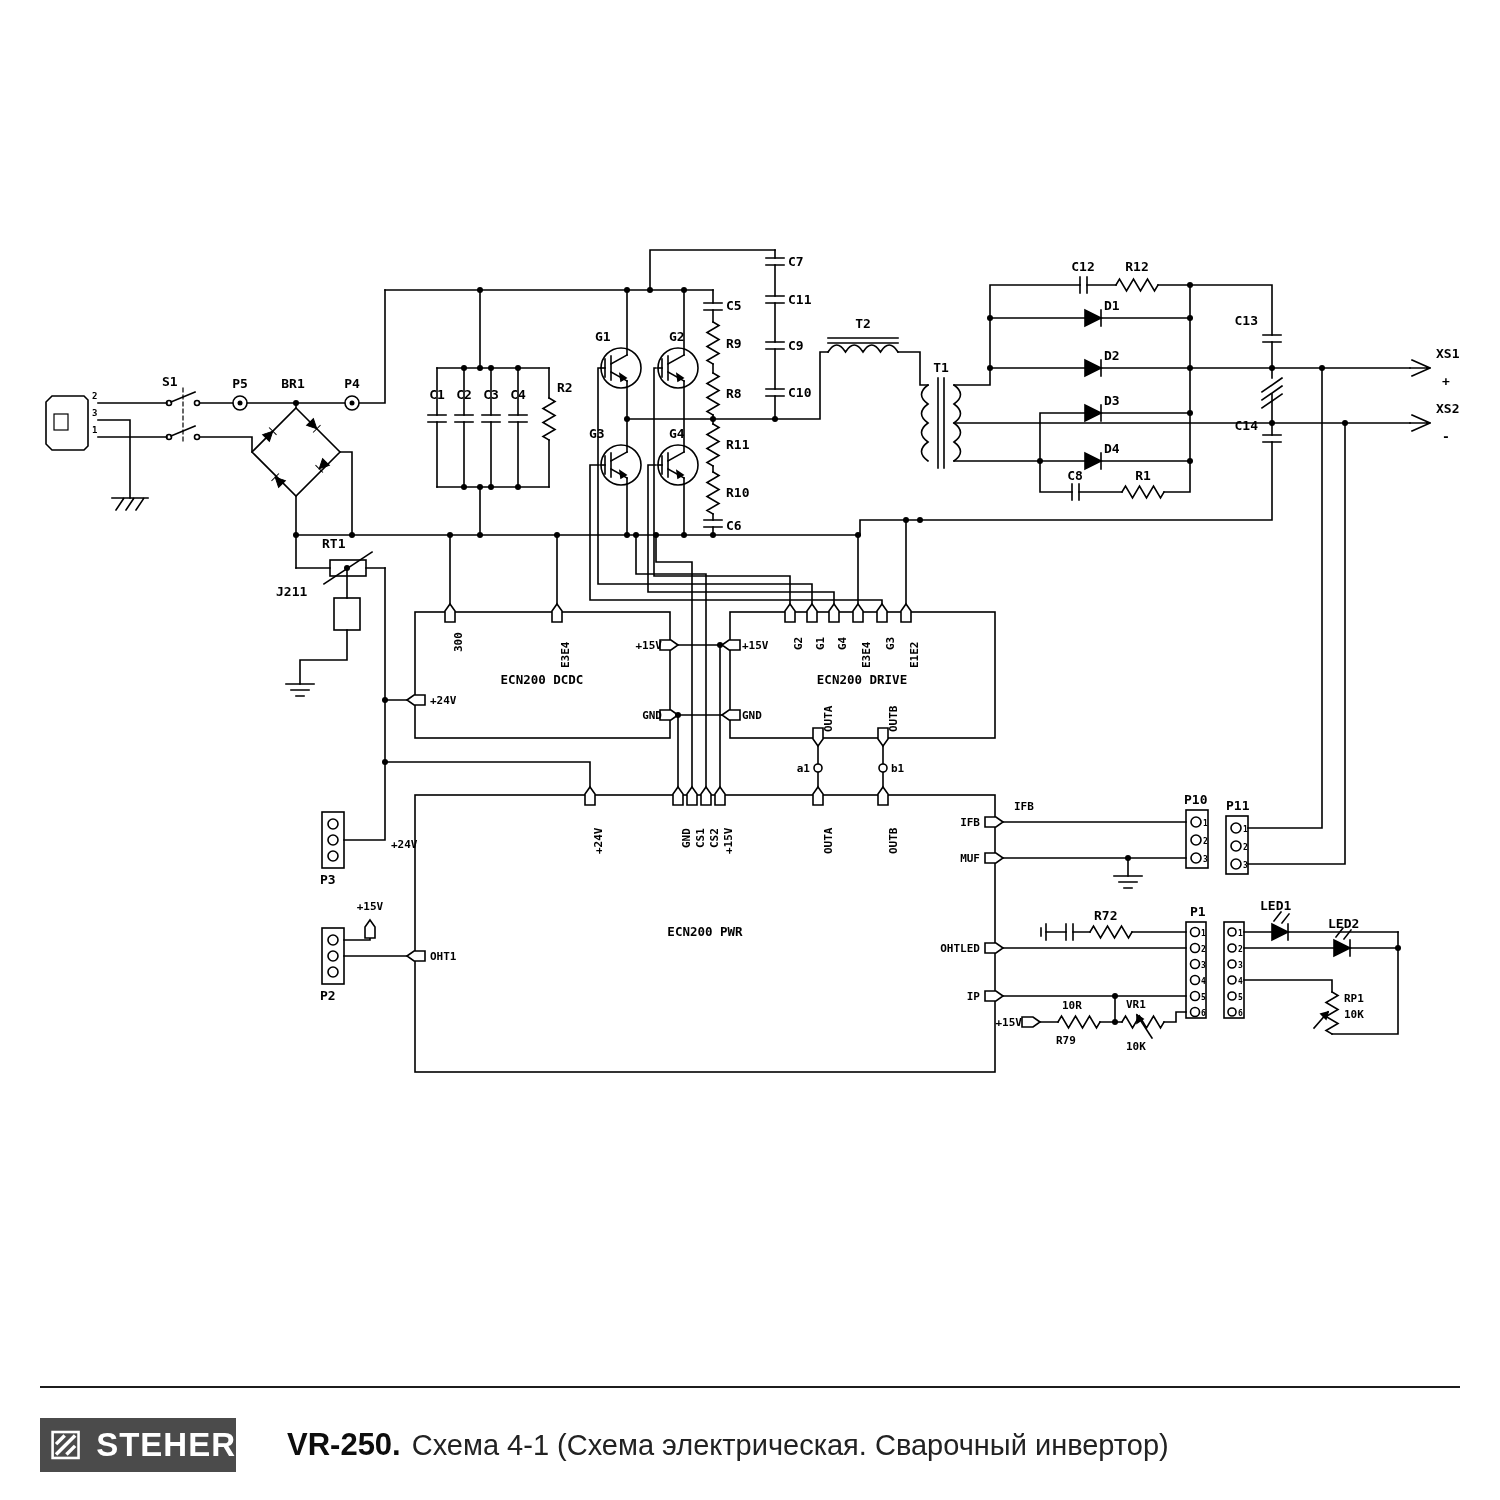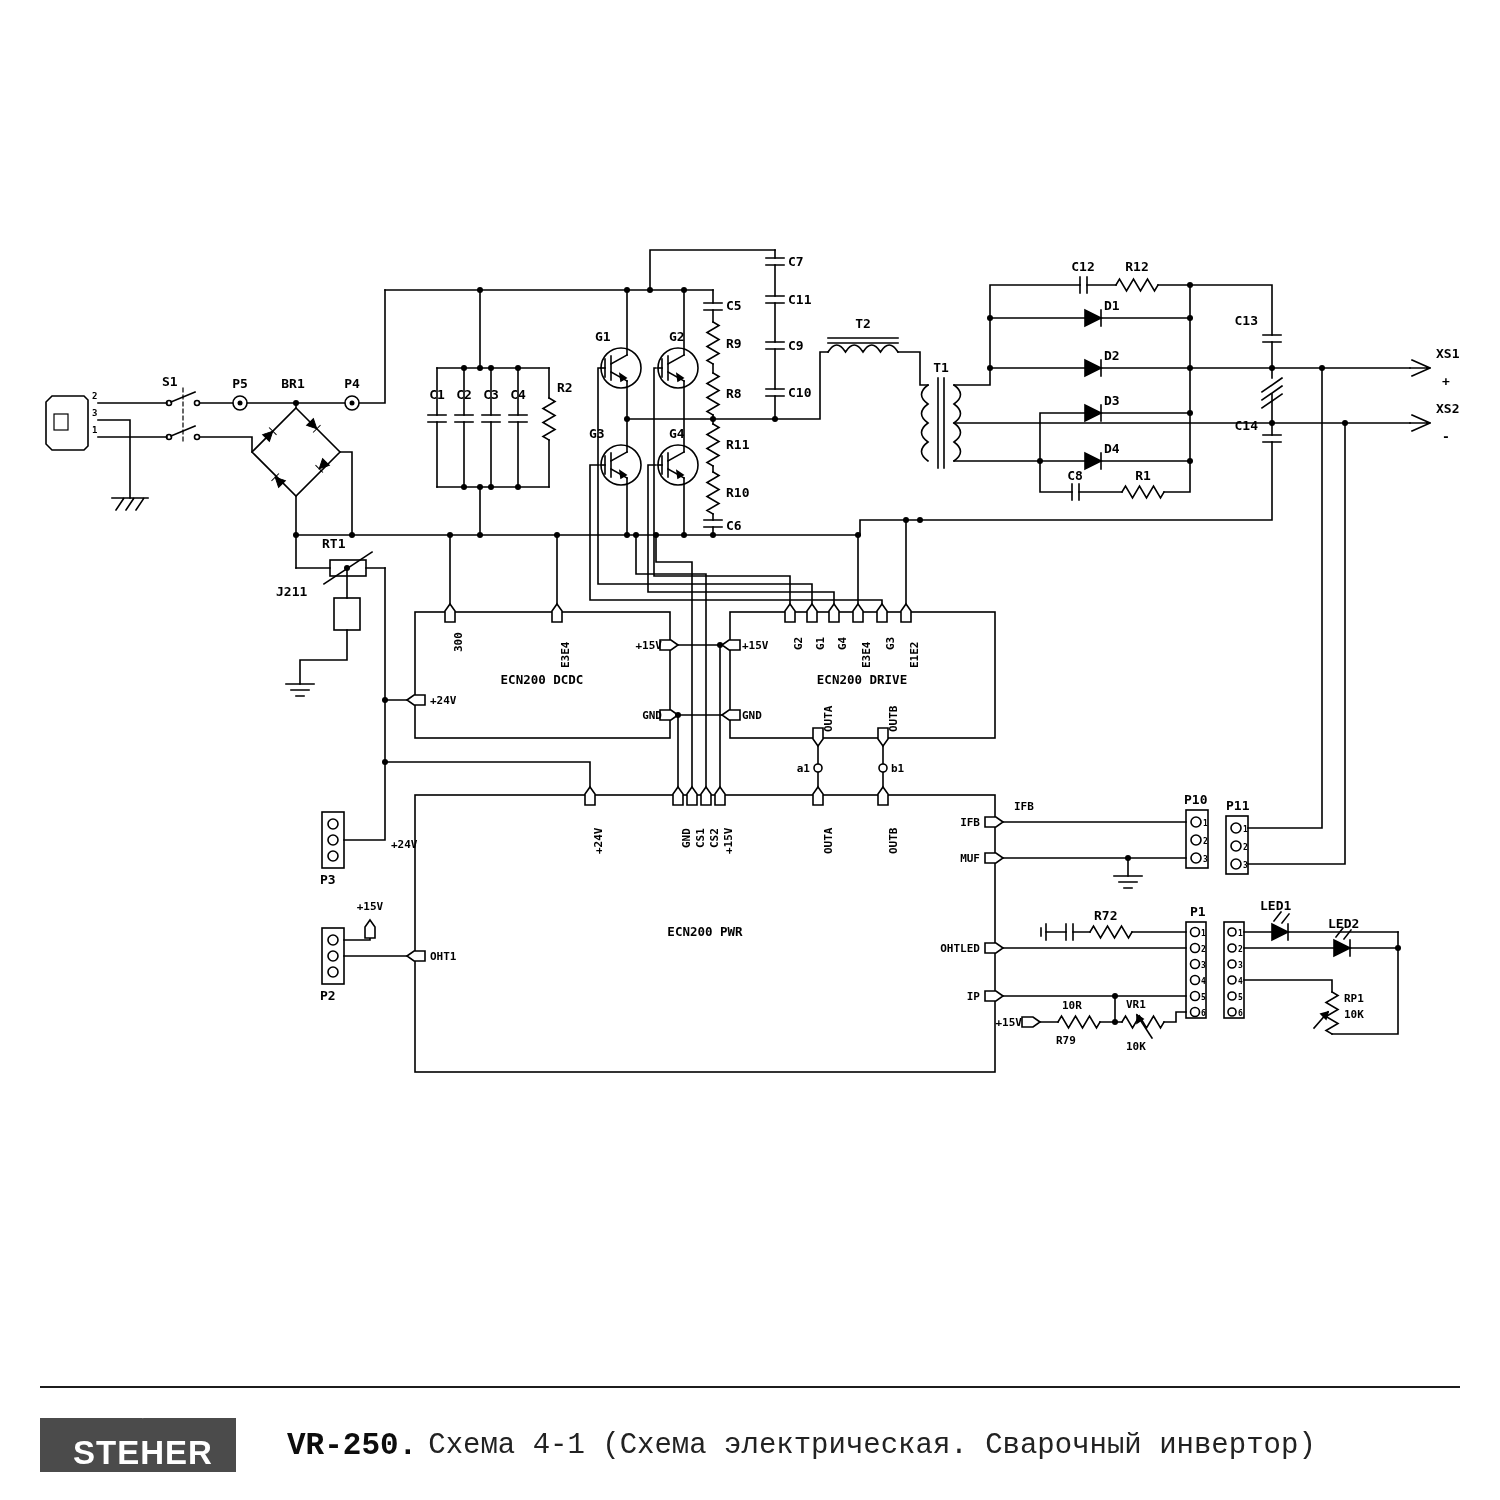--- a/index.html
+++ b/index.html
@@ -12,23 +12,23 @@
   .sch .pin{fill:#fff;}
   .sch .dash{stroke-dasharray:4 3;stroke-width:1.2;}
   .sch text{stroke:none;fill:#000;font-family:"DejaVu Sans Mono",monospace;font-size:13px;font-weight:bold;}
   .sch text.pinlbl{font-size:11px;}
   .sch text.small{font-size:9px;font-weight:bold;}
   .sch text.num{font-size:8px;}
   .sch text.blk{font-size:12.5px;}
   .sch text.mid{text-anchor:middle;}
   .sch text.end{text-anchor:end;}
   .rule{position:absolute;left:40px;right:40px;top:1386px;height:2px;background:#1c1c1c;}
-  .brandbox{position:absolute;left:40px;top:1418px;width:196px;height:54px;background:#4b4b4b;display:flex;align-items:center;gap:15px;padding-left:10px;box-sizing:border-box;flex-direction:column;}
+  .brandbox{position:absolute;left:40px;top:1418px;width:196px;height:54px;background:#4b4b4b;display:flex;align-items:center;gap:15px;padding-left:10px;box-sizing:border-box;}
   .brand{color:#fff;font-family:"Liberation Sans",sans-serif;font-weight:bold;font-size:33px;letter-spacing:1px;}
-  .caption{position:absolute;left:287px;top:1418px;height:54px;display:flex;align-items:center;font-family:Liberation Mono, monospace;color:#222;font-size:29px;}
+  .caption{position:absolute;left:287px;top:1418px;height:54px;display:flex;align-items:center;font-family:Liberation Sans, sans-serif;color:#222;font-size:29px;}
   .caption .model{font-weight:bold;color:#0d0d0d;font-size:31px;margin-right:11px;}
 </style>
 </head>
 <body>
 
 <div class="canvas">
 <svg class="sch" viewBox="0 0 1500 1500" width="1500" height="1500">
   <defs>
     <path id="rz" d="M0,0 L3.5,-6 L10.5,6 L17.5,-6 L24.5,6 L31.5,-6 L38.5,6 L42,0"></path>
     <g id="dio">

